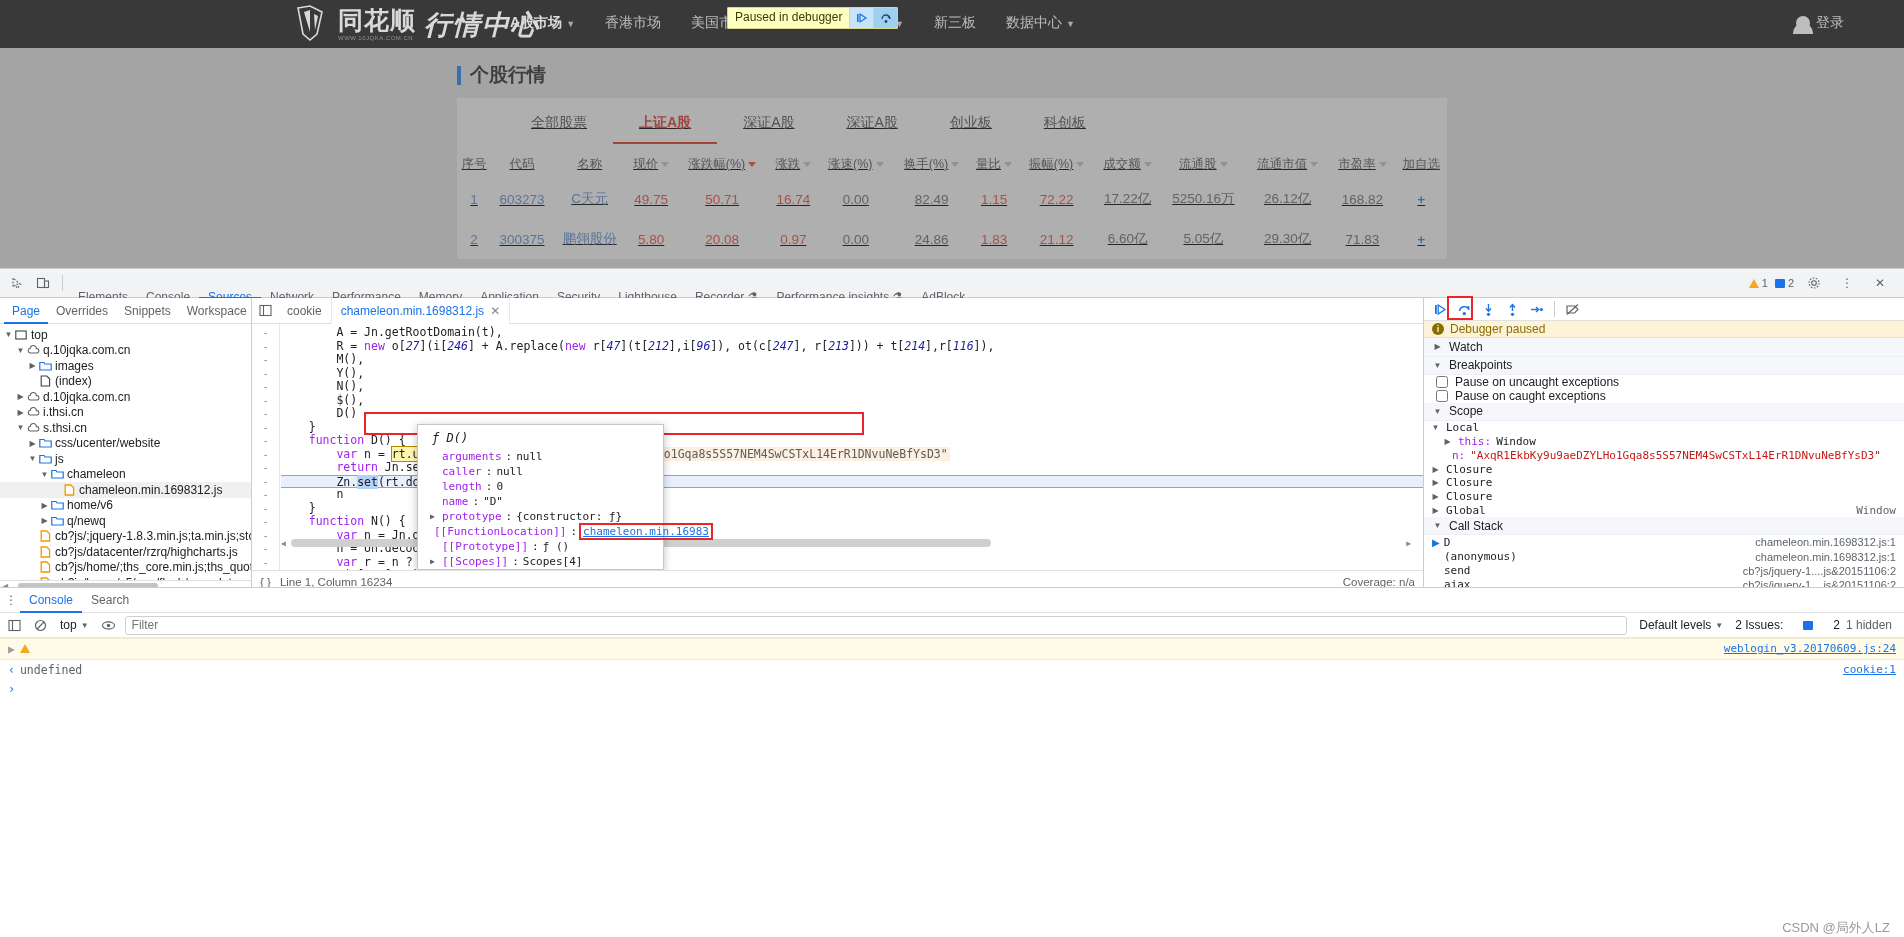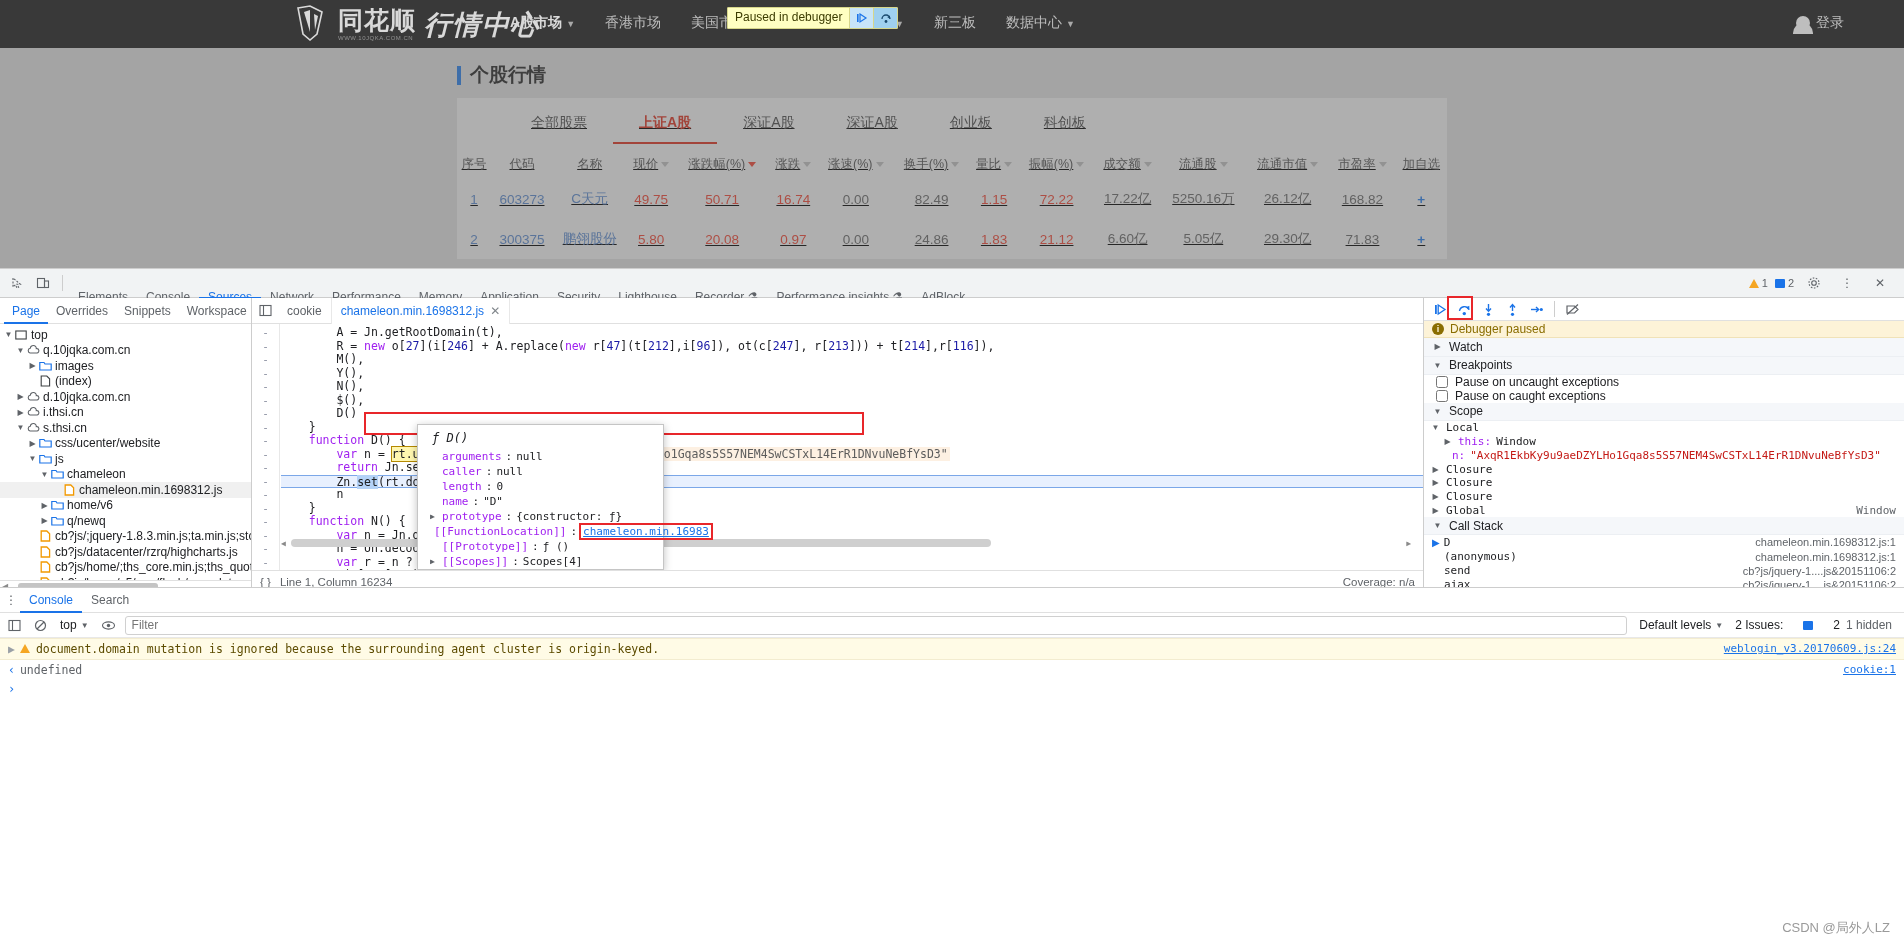--- a/index.html
+++ b/index.html
@@ -96,21 +96,21 @@
   .ed-tab { padding:0 9px; height:26px; line-height:26px; font-size:12px; color:#5f6368; display:flex; align-items:center; gap:6px; border-right:1px solid #e8e8e8;}
   .ed-tab.active { color:#1a73e8; background:#fff;}
   .ed-tab .x { color:#80868b; font-size:12px; cursor:pointer;}
   .code-area { flex:1; position:relative; overflow:hidden; background:#fff; font-family:"DejaVu Sans Mono", monospace; font-size:11.5px;}
   .gutter { position:absolute; left:0; top:0; width:28px; height:100%; background:#fff; border-right:1px solid #e8e8e8;
             color:#8a8fa0; text-align:center; padding-top:2px;}
   .gutter div { height:13.5px; line-height:13.5px; font-size:11px;}
   .code-lines { position:absolute; left:29px; top:0; right:0; padding-top:2px; white-space:pre; }
   .code-lines div { height:13.5px; line-height:13.5px; }
   .kw { color:#a020f0; }
-  .num2 { color:#1a1aa6; }
+  .num2 { color:#1a1aa6;font-style:italic; }
   .exec-line { background:#e8f0fe; border-top:1px solid #7ba7e8; border-bottom:1px solid #7ba7e8;}
   .red-box { position:absolute; border:2px solid #e8262a; pointer-events:none; }
   .hl-token { background:#fff7b0; outline:1.5px solid #b58900; }
   .inline-val { background:#fdf0e2; color:#5c5c5c; padding:0 2px;}
   .ed-status { height:22px; border-top:1px solid #e0e0e0; display:flex; align-items:center; padding:0 8px; gap:9px; color:#5f6368; font-size:11.5px;}
   .ed-status .cov { margin-left:auto; }
   .ed-hscroll { position:absolute; left:29px; right:12px; bottom:22px; height:10px; display:flex; align-items:center;}
   .ed-hscroll .thumb { height:8px; background:#cfcfcf; border-radius:4px;}
 
   
@@ -761,21 +761,20 @@
         <span class="msg-badge"></span>
         <span>2</span>
       </div>
       <div class="hidden-cnt">1 hidden</div>
     </div>
 
     <div class="console-out">
       <div class="c-row warn">
         <span class="c-arrow">▶</span>
         <span class="tri-warn" style="margin-right:6px;margin-top:2px;"></span>
-        <span>document.domain mutation is ignored because the surrounding agent cluster is origin-keyed.</span>
         <span class="src">weblogin_v3.20170609.js:24</span>
       </div>
       <div class="c-row">
         <span class="c-arrow blue">‹</span>
         <span class="ret">undefined</span>
         <span class="src">cookie:1</span>
       </div>
       <div class="prompt-row">
         <span class="c-arrow blue">›</span>
         <span></span>

